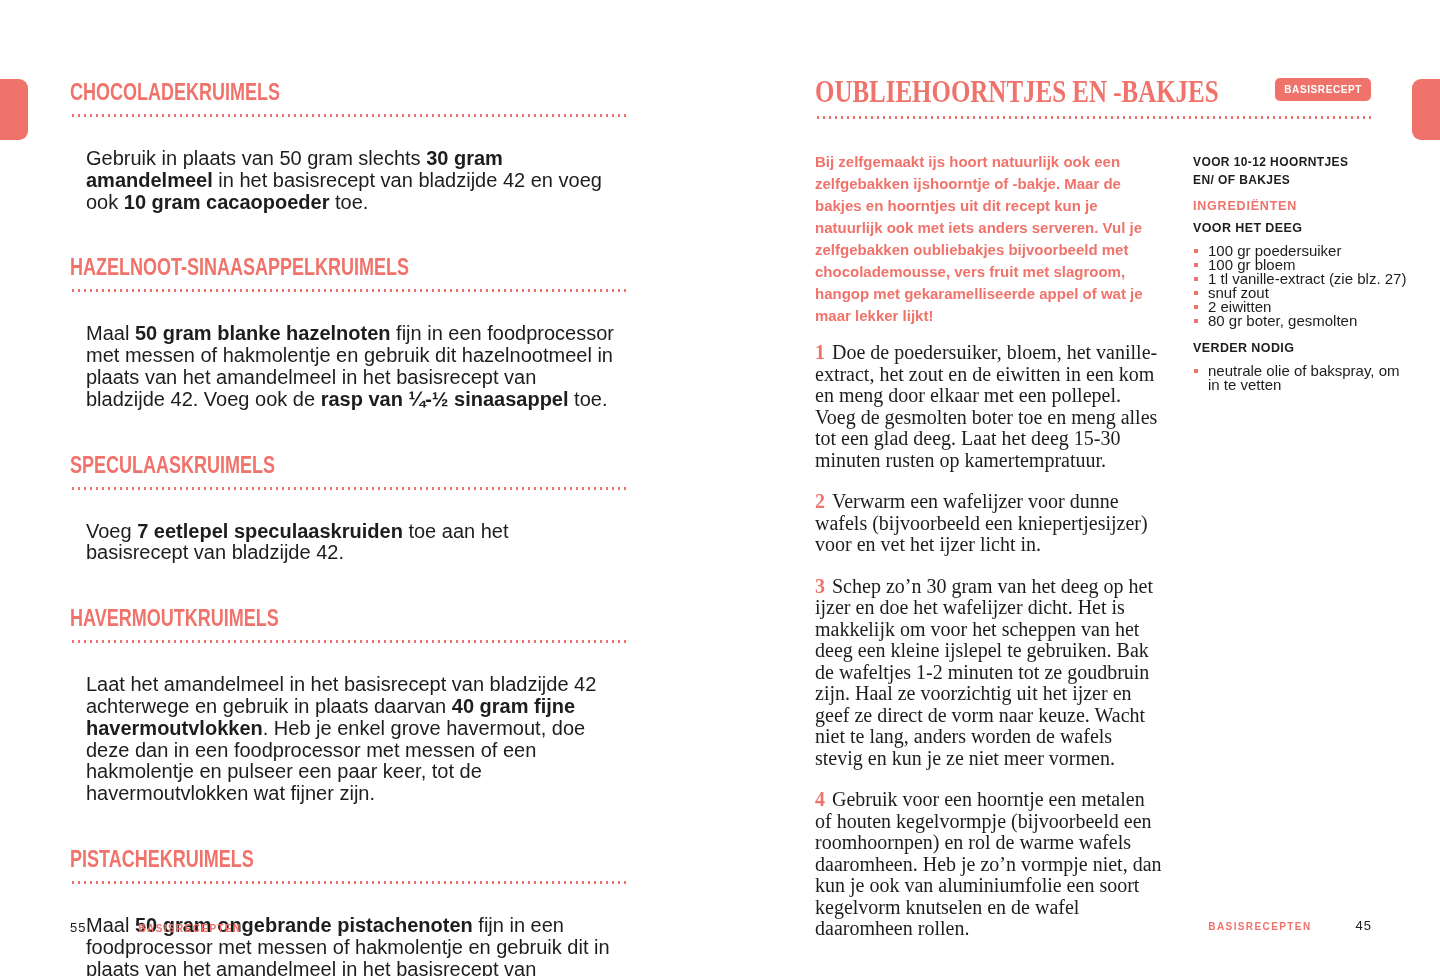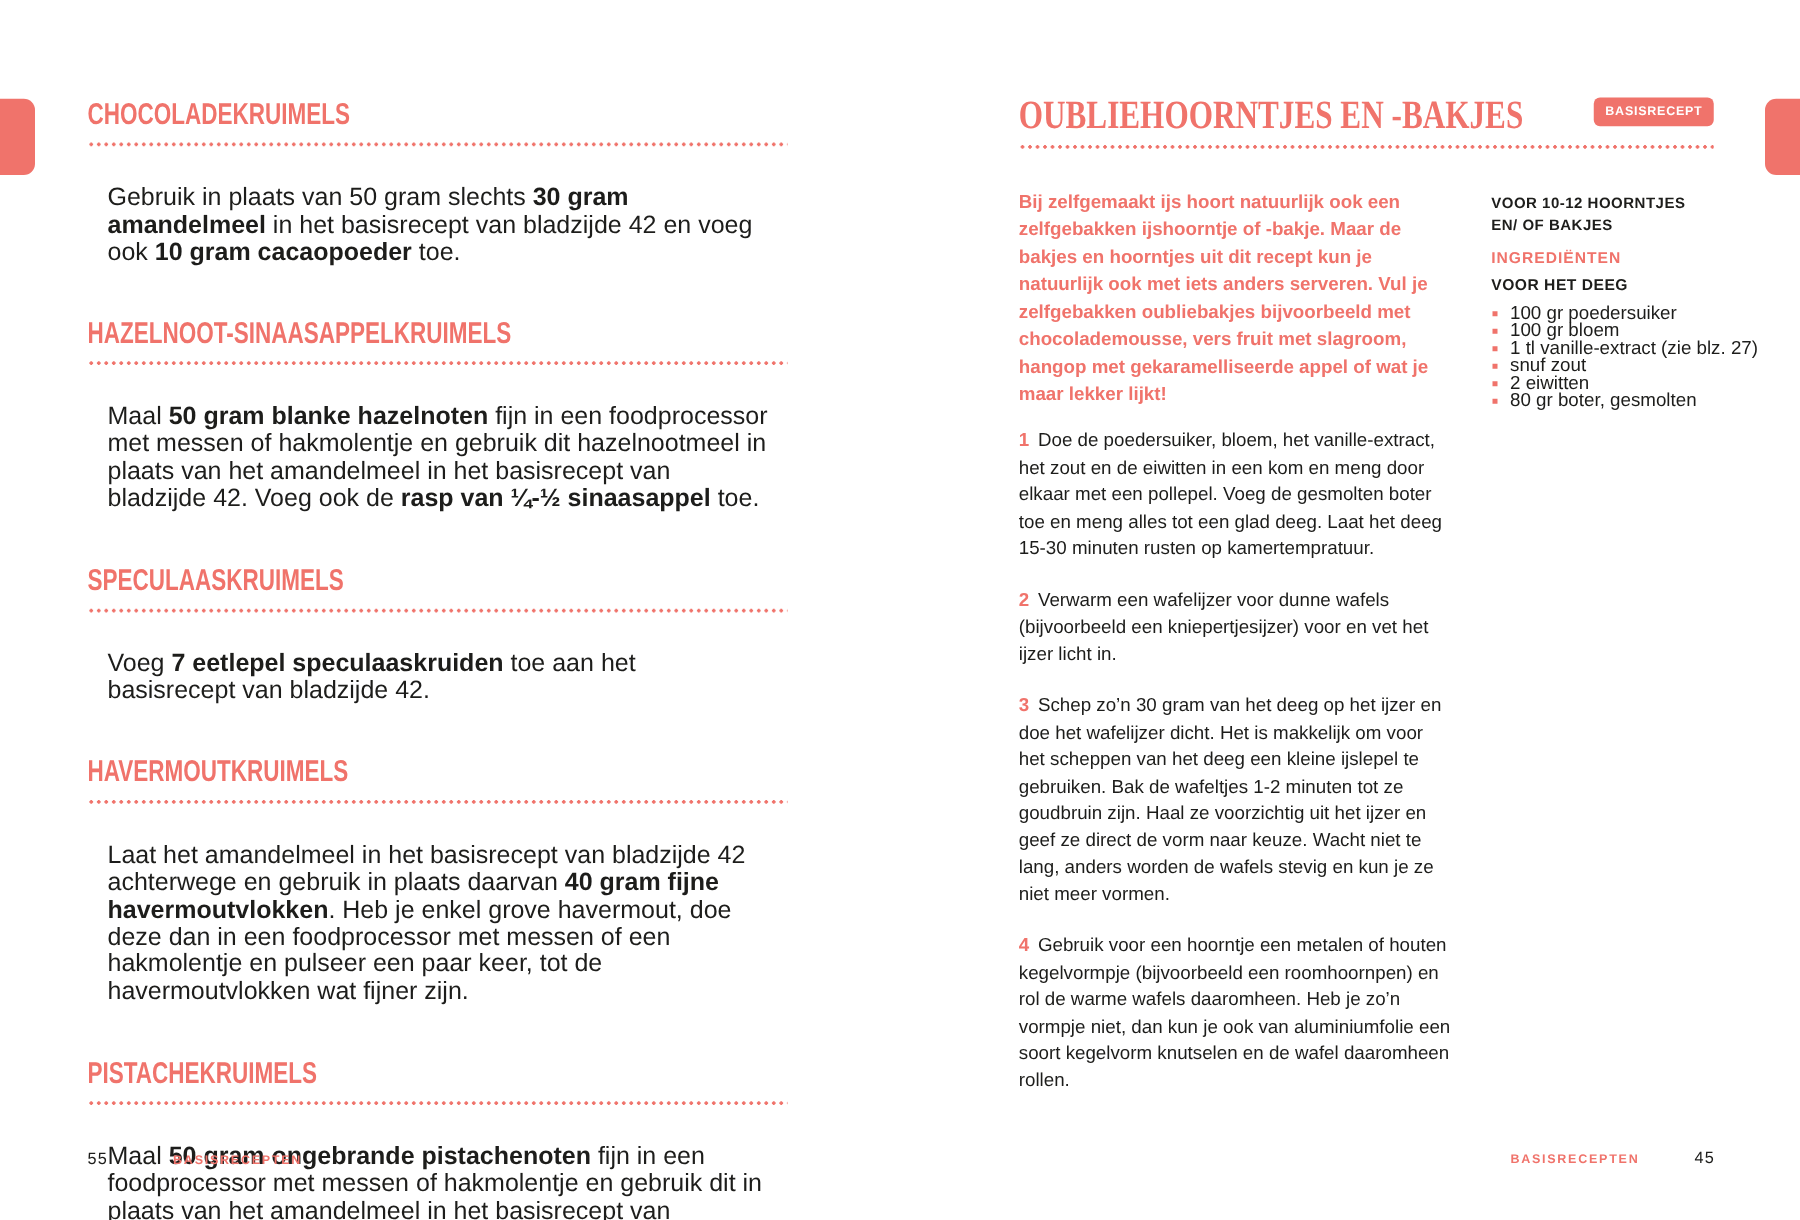--- a/index.html
+++ b/index.html
@@ -44,21 +44,21 @@
   .r-head h1{margin:0;font-size:32px;line-height:34px;font-weight:bold;color:var(--accent);font-family:Liberation Serif, serif;}
   .badge{
     position:absolute;right:0;top:4px;background:var(--accent);color:#ffffff;
     font-size:10px;font-weight:bold;letter-spacing:0.6px;line-height:1;
     padding:7px 9px 6px;border-radius:5px;
   }
   .page-right > .rule{margin:0 0 32px;}
   .cols{display:flex;align-items:flex-start;}
   .steps-col{width:348px;}
   .intro{margin:0 0 15px;font-size:15px;line-height:22px;font-weight:bold;color:var(--accent);}
-  .step{margin:0 0 20px;font-size:15px;line-height:21.5px;}
+  .step{margin:0 0 20px;font-size:20px;line-height:21.5px;font-family:Liberation Serif, serif;}
   .step-num{color:var(--accent);font-weight:bold;margin-right:7px;}
 
   .sidebar{margin-left:30px;width:165px;}
   .yield{margin:2px 0 10px;font-size:12px;line-height:18px;font-weight:bold;letter-spacing:0.4px;}
   .ing-head{margin:0 0 8px;font-size:12.5px;font-weight:bold;letter-spacing:0.8px;color:var(--accent);}
   .group-label{margin:0 0 9px;font-size:12.5px;font-weight:bold;letter-spacing:0.4px;}
   .sidebar ul{list-style:none;margin:0 0 13px;padding:0 0 0 15px;}
   .sidebar li{position:relative;font-size:15px;line-height:14px;white-space:pre;}
   .sidebar li::before{
     content:"";position:absolute;left:-14px;top:5px;width:4px;height:4px;background:var(--accent);
@@ -148,20 +148,27 @@
   <li><span>1 tl vanille-extract (zie blz. 27)</span></li>
 
   <li><span>snuf zout</span></li>
 
   <li><span>2 eiwitten</span></li>
 
   <li><span>80 gr boter, gesmolten</span></li>
 </ul>
   </div>
 
+  <div>
+    <div class="group-label">VERDER NODIG</div>
+    <ul>
+  <li><span>neutrale olie of bakspray, om
+in te vetten</span></li>
+</ul>
+  </div>
 </div>
     </aside>
   </div>
 </section>
 
 <div class="footer footer-left">
   <span class="pn">55</span><span class="flab">BASISRECEPTEN</span>
 </div>
 <div class="footer footer-right">
   <span class="flab">BASISRECEPTEN</span>

